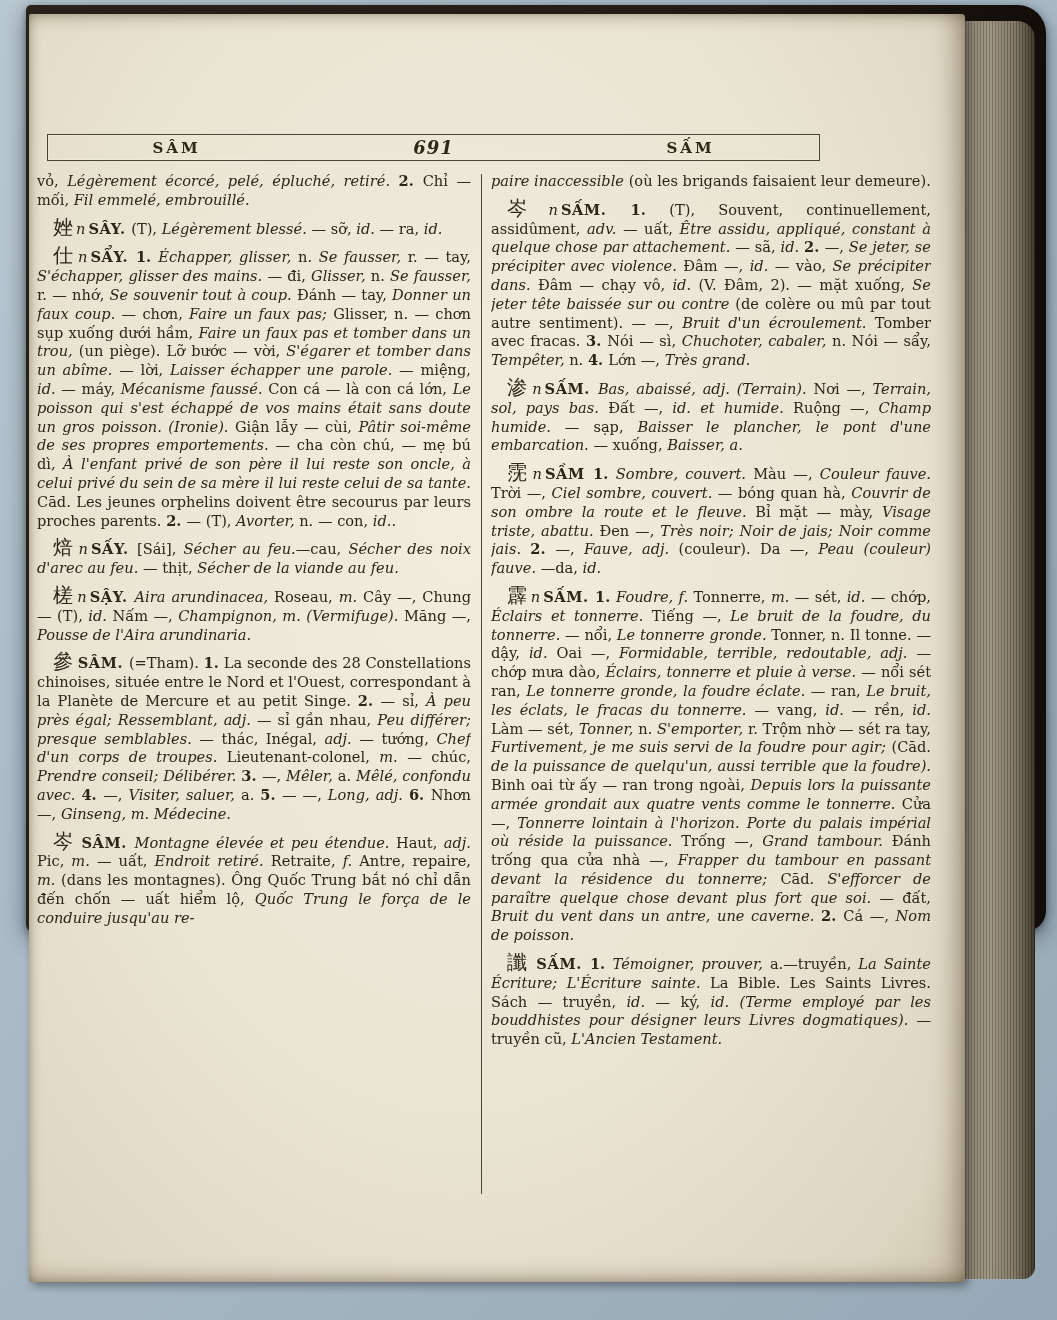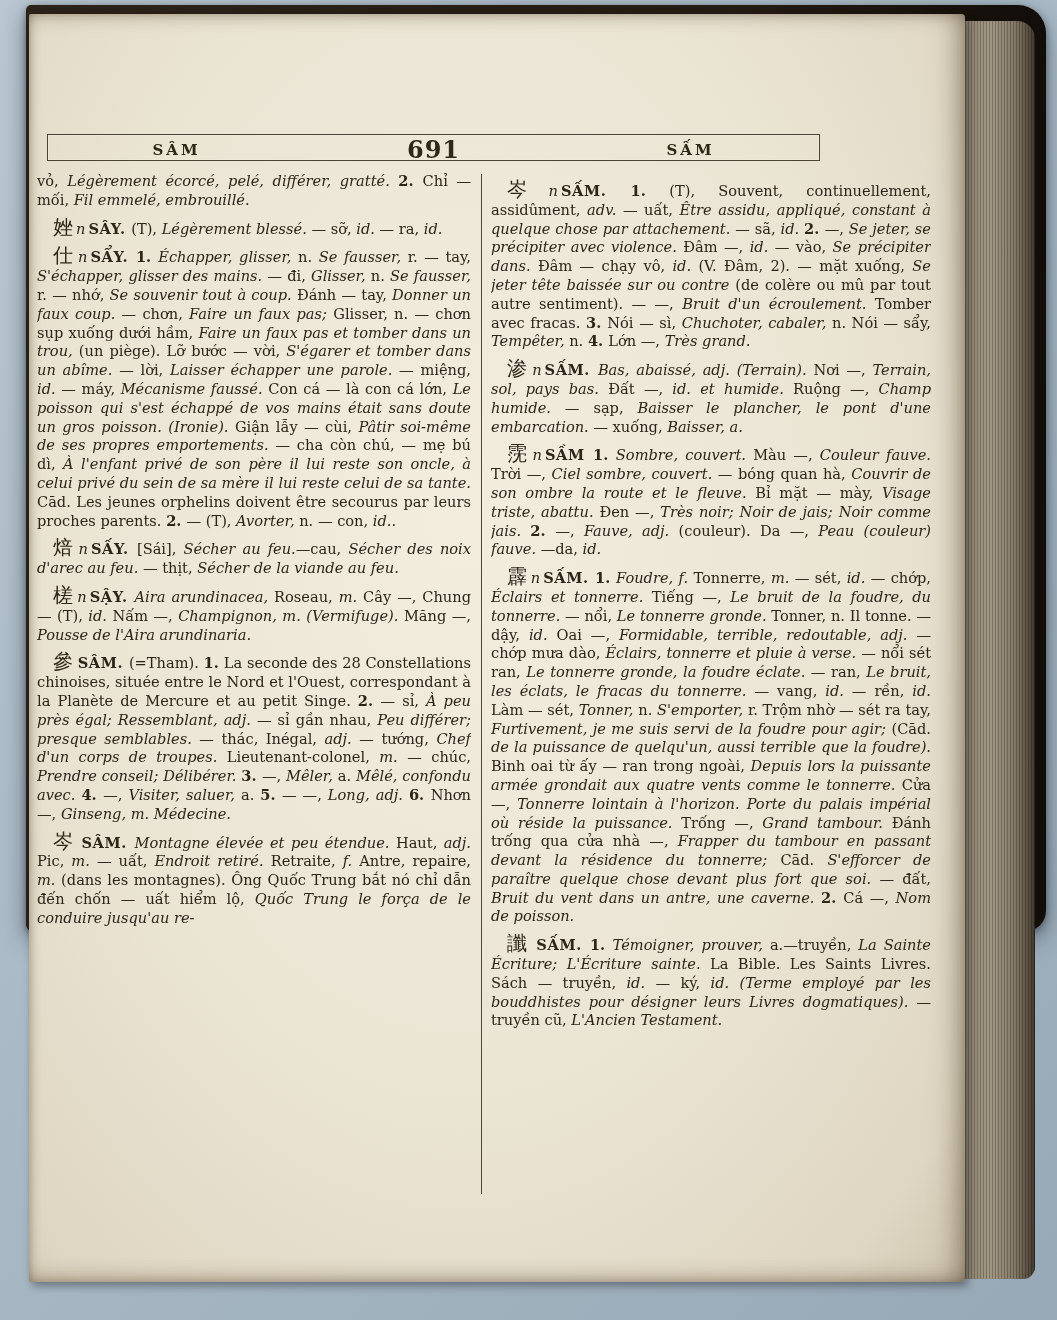--- a/index.html
+++ b/index.html
@@ -22,21 +22,21 @@
                inset 4px 0 12px -5px rgba(80,65,40,.5),
                inset 0 -12px 22px -12px rgba(80,65,40,.4),
                inset 0 10px 18px -12px rgba(80,65,40,.35),
                3px 4px 9px rgba(15,15,20,.4);}
   .header-box{position:absolute;left:18px;top:120px;width:773px;height:27px;
     border:1.5px solid #4a4434;box-sizing:border-box;
     display:grid;grid-template-columns:1fr 1fr 1fr;align-items:center;
     font-family:"DejaVu Serif","Liberation Serif",serif;color:#2e2817;
     box-shadow:inset 0 0 0 1px rgba(240,235,220,.6);}
   .header-box .hword{justify-self:center;font-size:15px;font-weight:bold;letter-spacing:3px;}
-  .header-box .pnum{justify-self:center;font-size:24px;font-weight:bold;letter-spacing:1px;}
+  .header-box .pnum{justify-self:center;font-size:18px;font-weight:bold;letter-spacing:1px;font-style:italic;}
   .col{position:absolute;top:158px;height:1026px;overflow:hidden;
     font-family:"DejaVu Serif","Liberation Serif",serif;
     font-size:14.6px;line-height:18.8px;color:#2c2518;text-align:justify;}
   .col-left{left:8px;width:434px;}
   .col-right{left:462px;width:440px;}
   .divider{position:absolute;left:452px;top:160px;width:1px;height:1020px;background:#4d473a;}
   .entry{margin:0;padding-top:7px;text-indent:16px;}
   .entry.cont{padding-top:0;text-indent:0;}
   .han{font-size:20px;line-height:1;font-family:"DejaVu Sans",sans-serif;letter-spacing:0;}
   .nmark{font-style:italic;padding:0 3px;}
@@ -50,30 +50,31 @@
 <div class="scene">
   <div class="book">
     <div class="fore-edge"></div>
     <div class="page">
       <div class="header-box">
         <span class="hword">SÂM</span>
         <span class="pnum">691</span>
         <span class="hword">SẤM</span>
       </div>
       <div class="col col-left" id="col-left">
-          <p class="entry cont"><span class="ro">vỏ, </span><span class="it">Légèrement écorcé, pelé, différer, gratté. </span><span class="bd">2. </span><span class="ro">Chỉ — mối, </span><span class="it">Fil emmelé, embrouillé.</span></p>
+          <p class="entry cont"><span class="ro">vỏ, </span><span class="it">Légèrement écorcé, pelé, épluché, retiré. </span><span class="bd">2. </span><span class="ro">Chỉ — mối, </span><span class="it">Fil emmelé, embrouillé.</span></p>
           <p class="entry"><span class="han">㛗</span><span class="nmark">n</span><span class="head">SÂY. </span><span class="ro">(T), </span><span class="it">Légèrement blessé.</span><span class="ro"> — sỡ, </span><span class="it">id.</span><span class="ro"> — ra, </span><span class="it">id.</span></p>
           <p class="entry"><span class="han">仕</span><span class="nmark">n</span><span class="head">SẨY. </span><span class="bd">1. </span><span class="it">Échapper, glisser, </span><span class="ro">n. </span><span class="it">Se fausser, </span><span class="ro">r. — tay, </span><span class="it">S'échapper, glisser des mains. </span><span class="ro">— đi, </span><span class="it">Glisser, </span><span class="ro">n. </span><span class="it">Se fausser, </span><span class="ro">r. — nhớ, </span><span class="it">Se souvenir tout à coup. </span><span class="ro">Đánh — tay, </span><span class="it">Donner un faux coup. </span><span class="ro">— chơn, </span><span class="it">Faire un faux pas; </span><span class="ro">Glisser, n. — chơn sụp xuống dưới hầm, </span><span class="it">Faire un faux pas et tomber dans un trou, </span><span class="ro">(un piège). Lỡ bước — vời, </span><span class="it">S'égarer et tomber dans un abîme. </span><span class="ro">— lời, </span><span class="it">Laisser échapper une parole. </span><span class="ro">— miệng, </span><span class="it">id. </span><span class="ro">— máy, </span><span class="it">Mécanisme faussé. </span><span class="ro">Con cá — là con cá lớn, </span><span class="it">Le poisson qui s'est échappé de vos mains était sans doute un gros poisson. (Ironie). </span><span class="ro">Giận lẫy — cùi, </span><span class="it">Pâtir soi-même de ses propres emportements. </span><span class="ro">— cha còn chú, — mẹ bú dì, </span><span class="it">À l'enfant privé de son père il lui reste son oncle, à celui privé du sein de sa mère il lui reste celui de sa tante. </span><span class="ro">Cād. Les jeunes orphelins doivent être secourus par leurs proches parents. </span><span class="bd">2. </span><span class="ro">— (T), </span><span class="it">Avorter, </span><span class="ro">n. — con, </span><span class="it">id..</span></p>
           <p class="entry"><span class="han">焙</span><span class="nmark">n</span><span class="head">SẤY. </span><span class="ro">[Sái], </span><span class="it">Sécher au feu.</span><span class="ro">—cau, </span><span class="it">Sécher des noix d'arec au feu. </span><span class="ro">— thịt, </span><span class="it">Sécher de la viande au feu.</span></p>
           <p class="entry"><span class="han">槎</span><span class="nmark">n</span><span class="head">SẬY. </span><span class="it">Aira arundinacea, </span><span class="ro">Roseau, </span><span class="it">m. </span><span class="ro">Cây —, Chung — (T), </span><span class="it">id. </span><span class="ro">Nấm —, </span><span class="it">Champignon, m. (Vermifuge). </span><span class="ro">Măng —, </span><span class="it">Pousse de l'Aira arundinaria.</span></p>
           <p class="entry"><span class="han">參</span> <span class="head">SÂM. </span><span class="ro">(=Tham). </span><span class="bd">1. </span><span class="ro">La seconde des 28 Constellations chinoises, située entre le Nord et l'Ouest, correspondant à la Planète de Mercure et au petit Singe. </span><span class="bd">2. </span><span class="ro">— sỉ, </span><span class="it">À peu près égal; Ressemblant, adj. </span><span class="ro">— sỉ gần nhau, </span><span class="it">Peu différer; presque semblables. </span><span class="ro">— thác, Inégal, </span><span class="it">adj. </span><span class="ro">— tướng, </span><span class="it">Chef d'un corps de troupes. </span><span class="ro">Lieutenant-colonel, </span><span class="it">m. </span><span class="ro">— chúc, </span><span class="it">Prendre conseil; Délibérer. </span><span class="bd">3. </span><span class="ro">—, </span><span class="it">Mêler, </span><span class="ro">a. </span><span class="it">Mêlé, confondu avec. </span><span class="bd">4. </span><span class="ro">—, </span><span class="it">Visiter, saluer, </span><span class="ro">a. </span><span class="bd">5. </span><span class="ro">— —, </span><span class="it">Long, adj. </span><span class="bd">6. </span><span class="ro">Nhơn —, </span><span class="it">Ginseng, m. Médecine.</span></p>
           <p class="entry"><span class="han">岑</span> <span class="head">SÂM. </span><span class="it">Montagne élevée et peu étendue. </span><span class="ro">Haut, </span><span class="it">adj. </span><span class="ro">Pic, </span><span class="it">m. </span><span class="ro">— uất, </span><span class="it">Endroit retiré. </span><span class="ro">Retraite, </span><span class="it">f. </span><span class="ro">Antre, repaire, </span><span class="it">m. </span><span class="ro">(dans les montagnes). Ông Quốc Trung bắt nó chỉ dẫn đến chốn — uất hiểm lộ, </span><span class="it">Quốc Trung le força de le conduire jusqu'au re-</span></p>
         </div>
       <div class="divider"></div>
       <div class="col col-right" id="col-right">
+          <p class="entry cont"><span class="it">paire inaccessible </span><span class="ro">(où les brigands faisaient leur demeure).</span></p>
           <p class="entry"><span class="han">岑</span><span class="nmark">n</span><span class="head">SẤM. </span><span class="bd">1. </span><span class="ro">(T), Souvent, continuellement, assidûment, </span><span class="it">adv. </span><span class="ro">— uất, </span><span class="it">Être assidu, appliqué, constant à quelque chose par attachement. </span><span class="ro">— sã, </span><span class="it">id. </span><span class="bd">2. </span><span class="ro">—, </span><span class="it">Se jeter, se précipiter avec violence. </span><span class="ro">Đâm —, </span><span class="it">id. </span><span class="ro">— vào, </span><span class="it">Se précipiter dans. </span><span class="ro">Đâm — chạy vô, </span><span class="it">id. </span><span class="ro">(V. Đâm, 2). — mặt xuống, </span><span class="it">Se jeter tête baissée sur ou contre </span><span class="ro">(de colère ou mû par tout autre sentiment). — —, </span><span class="it">Bruit d'un écroulement. </span><span class="ro">Tomber avec fracas. </span><span class="bd">3. </span><span class="ro">Nói — sì, </span><span class="it">Chuchoter, cabaler, </span><span class="ro">n. Nói — sẩy, </span><span class="it">Tempêter, </span><span class="ro">n. </span><span class="bd">4. </span><span class="ro">Lớn —, </span><span class="it">Très grand.</span></p>
           <p class="entry"><span class="han">渗</span><span class="nmark">n</span><span class="head">SẤM. </span><span class="it">Bas, abaissé, adj. (Terrain). </span><span class="ro">Nơi —, </span><span class="it">Terrain, sol, pays bas. </span><span class="ro">Đất —, </span><span class="it">id. et humide. </span><span class="ro">Ruộng —, </span><span class="it">Champ humide. </span><span class="ro">— sạp, </span><span class="it">Baisser le plancher, le pont d'une embarcation. </span><span class="ro">— xuống, </span><span class="it">Baisser, a.</span></p>
           <p class="entry"><span class="han">霃</span><span class="nmark">n</span><span class="head">SẦM </span><span class="bd">1. </span><span class="it">Sombre, couvert. </span><span class="ro">Màu —, </span><span class="it">Couleur fauve. </span><span class="ro">Trời —, </span><span class="it">Ciel sombre, couvert. </span><span class="ro">— bóng quan hà, </span><span class="it">Couvrir de son ombre la route et le fleuve. </span><span class="ro">Bỉ mặt — mày, </span><span class="it">Visage triste, abattu. </span><span class="ro">Đen —, </span><span class="it">Très noir; Noir de jais; Noir comme jais. </span><span class="bd">2. </span><span class="ro">—, </span><span class="it">Fauve, adj. </span><span class="ro">(couleur). Da —, </span><span class="it">Peau (couleur) fauve. </span><span class="ro">—da, </span><span class="it">id.</span></p>
           <p class="entry"><span class="han">霹</span><span class="nmark">n</span><span class="head">SẤM. </span><span class="bd">1. </span><span class="it">Foudre, f. </span><span class="ro">Tonnerre, </span><span class="it">m. </span><span class="ro">— sét, </span><span class="it">id. </span><span class="ro">— chớp, </span><span class="it">Éclairs et tonnerre. </span><span class="ro">Tiếng —, </span><span class="it">Le bruit de la foudre, du tonnerre. </span><span class="ro">— nổi, </span><span class="it">Le tonnerre gronde. </span><span class="ro">Tonner, n. Il tonne. — dậy, </span><span class="it">id. </span><span class="ro">Oai —, </span><span class="it">Formidable, terrible, redoutable, adj. </span><span class="ro">— chớp mưa dào, </span><span class="it">Éclairs, tonnerre et pluie à verse. </span><span class="ro">— nổi sét ran, </span><span class="it">Le tonnerre gronde, la foudre éclate. </span><span class="ro">— ran, </span><span class="it">Le bruit, les éclats, le fracas du tonnerre. </span><span class="ro">— vang, </span><span class="it">id. </span><span class="ro">— rền, </span><span class="it">id. </span><span class="ro">Làm — sét, </span><span class="it">Tonner, </span><span class="ro">n. </span><span class="it">S'emporter, </span><span class="ro">r. Trộm nhờ — sét ra tay, </span><span class="it">Furtivement, je me suis servi de la foudre pour agir; </span><span class="ro">(Cād. </span><span class="it">de la puissance de quelqu'un, aussi terrible que la foudre). </span><span class="ro">Binh oai từ ấy — ran trong ngoài, </span><span class="it">Depuis lors la puissante armée grondait aux quatre vents comme le tonnerre. </span><span class="ro">Cửa —, </span><span class="it">Tonnerre lointain à l'horizon. Porte du palais impérial où réside la puissance. </span><span class="ro">Trống —, </span><span class="it">Grand tambour. </span><span class="ro">Đánh trống qua cửa nhà —, </span><span class="it">Frapper du tambour en passant devant la résidence du tonnerre; </span><span class="ro">Cād. </span><span class="it">S'efforcer de paraître quelque chose devant plus fort que soi. </span><span class="ro">— đất, </span><span class="it">Bruit du vent dans un antre, une caverne. </span><span class="bd">2. </span><span class="ro">Cá —, </span><span class="it">Nom de poisson.</span></p>
           <p class="entry"><span class="han">讖</span> <span class="head">SẤM. </span><span class="bd">1. </span><span class="it">Témoigner, prouver, </span><span class="ro">a.—truyền, </span><span class="it">La Sainte Écriture; L'Écriture sainte. </span><span class="ro">La Bible. Les Saints Livres. Sách — truyền, </span><span class="it">id. </span><span class="ro">— ký, </span><span class="it">id. (Terme employé par les bouddhistes pour désigner leurs Livres dogmatiques). </span><span class="ro">— truyền cũ, </span><span class="it">L'Ancien Testament.</span></p>
         </div>
     </div>
   </div>
 </div>
 

